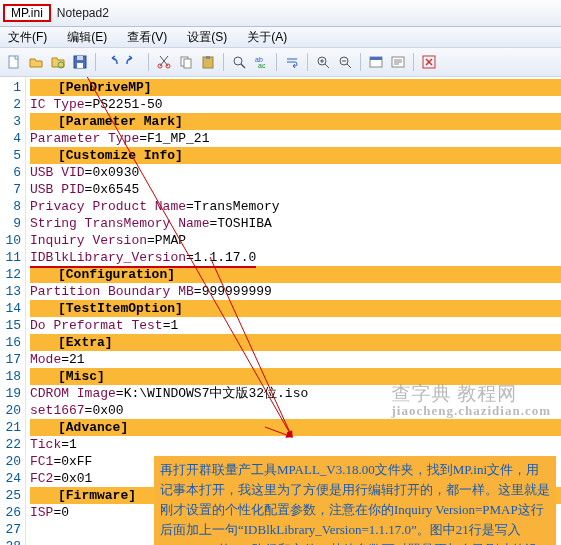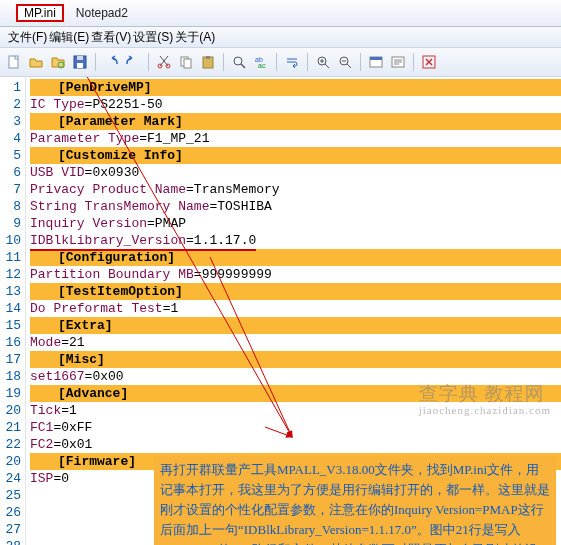--- a/index.html
+++ b/index.html
@@ -1,40 +1,40 @@
 <!DOCTYPE html>
 <html><head>
 <meta charset="utf-8">
 <style>
 html,body{margin:0;padding:0;font-family:"Microsoft YaHei","SimSun",Tahoma,sans-serif;font-size:12px;background:#f0f0f0;color:#000;}
 .window{width:561px;height:545px;background:#fff;position:relative;overflow:hidden;}
-.titlebar{height:22px;background:linear-gradient(#fdfdfe,#e7ecf5);display:flex;align-items:center;padding:2px 16px;border-bottom:1px solid #b6c1d6;}
+.titlebar{height:22px;background:linear-gradient(#fdfdfe,#e7ecf5);display:flex;align-items:center;padding:2px 3px;border-bottom:1px solid #b6c1d6;}
 .title-file{border:2px solid #d40000;padding:0 6px;font-size:12px;color:#000;background:#fff;}
-.title-app{margin-left:12px;color:#222;}
-.menubar{height:20px;background:linear-gradient(#f7f9fc,#e5ecf7);display:flex;align-items:center;gap:2px;padding:0 8px;border-bottom:1px solid #cdd6e6;font-size:12px;}
+.title-app{margin-left:6px;color:#222;}
+.menubar{height:20px;background:linear-gradient(#f7f9fc,#e5ecf7);display:flex;align-items:center;gap:20px;padding:0 8px;border-bottom:1px solid #cdd6e6;font-size:12px;}
 .menubar span{cursor:default;}
 .toolbar{height:28px;background:linear-gradient(#f7f9fc,#e5ecf7);display:flex;align-items:center;gap:2px;padding:0 4px;border-bottom:1px solid #cdd6e6;}
 .tbtn{width:20px;height:20px;display:flex;align-items:center;justify-content:center;border-radius:2px;}
 .tbtn svg{display:block;}
 .sep{width:1px;height:18px;background:#b9c4d8;margin:0 3px;}
 .editor{position:relative;height:calc(545px - 22px - 20px - 28px);overflow:hidden;font-family:Consolas,"Courier New",monospace;font-size:13px;line-height:17px;}
 .gutter{position:absolute;left:0;top:0;width:26px;height:100%;background:#fff;color:#0a5a9e;text-align:right;padding:2px 4px 0 0;box-sizing:border-box;border-right:1px solid #e2e6ec;}
 .gutter div{height:17px;}
 .code{position:absolute;left:26px;right:0;top:0;padding:2px 0 0 4px;}
 .line{height:17px;white-space:pre;}
 .hl{background:#fbb736;}
 .section{color:#000;font-weight:bold;margin-left:28px;}
 .kw{color:#7a0a4d;}
 .eq{color:#000;}
 .val{color:#000;}
 .underline{border-bottom:2px solid #c00;display:inline-block;}
 svg.arrows{position:absolute;left:0;top:0;pointer-events:none;}
 .tooltip{position:absolute;left:154px;top:calc(2px + 22*17px + 3px);width:390px;background:#f9b33a;color:#145bbd;font-size:13px;line-height:20px;padding:4px 6px;font-family:"SimSun","Microsoft YaHei";z-index:5;}
 .watermark{position:absolute;right:10px;top:calc(2px + 18*17px);color:rgba(128,128,128,0.55);font-size:19px;font-family:"Microsoft YaHei";letter-spacing:1px;pointer-events:none;z-index:6;margin-left:25px;}
-.watermark small{display:block;font-size:11px;text-align:right;color:rgba(128,128,128,0.55);}
+.watermark small{display:block;font-size:13px;text-align:right;color:rgba(128,128,128,0.55);font-weight:bold;}
 </style>
 </head>
 <body>
 
 <div class="window">
 
   <div class="titlebar">
     <span class="title-file">MP.ini</span>
     <span class="title-app">Notepad2</span>
   </div>
@@ -188,31 +188,33 @@
         <div>27</div>
         <div>28</div>
       </div>
     <div class="code" id="code">
         <div class="line hl"><span class="section">[PenDriveMP]</span></div>
         <div class="line"><span class="kw">IC Type</span><span class="eq">=</span><span class="val">PS2251-50</span></div>
         <div class="line hl"><span class="section">[Parameter Mark]</span></div>
         <div class="line"><span class="kw">Parameter Type</span><span class="eq">=</span><span class="val">F1_MP_21</span></div>
         <div class="line hl"><span class="section">[Customize Info]</span></div>
         <div class="line"><span class="kw">USB VID</span><span class="eq">=</span><span class="val">0x0930</span></div>
+        <div class="line"><span class="kw">USB PID</span><span class="eq">=</span><span class="val">0x6545</span></div>
         <div class="line"><span class="kw">Privacy Product Name</span><span class="eq">=</span><span class="val">TransMemory</span></div>
         <div class="line"><span class="kw">String TransMemory Name</span><span class="eq">=</span><span class="val">TOSHIBA</span></div>
         <div class="line"><span class="kw">Inquiry Version</span><span class="eq">=</span><span class="val">PMAP</span></div>
         <div class="line"><span class="underline"><span class="kw">IDBlkLibrary_Version</span><span class="eq">=</span><span class="val">1.1.17.0</span></span></div>
         <div class="line hl"><span class="section">[Configuration]</span></div>
         <div class="line"><span class="kw">Partition Boundary MB</span><span class="eq">=</span><span class="val">999999999</span></div>
         <div class="line hl"><span class="section">[TestItemOption]</span></div>
         <div class="line"><span class="kw">Do Preformat Test</span><span class="eq">=</span><span class="val">1</span></div>
         <div class="line hl"><span class="section">[Extra]</span></div>
         <div class="line"><span class="kw">Mode</span><span class="eq">=</span><span class="val">21</span></div>
         <div class="line hl"><span class="section">[Misc]</span></div>
+        <div class="line"><span class="kw">CDROM Image</span><span class="eq">=</span><span class="val">K:\WINDOWS7中文版32位.iso</span></div>
         <div class="line"><span class="kw">set1667</span><span class="eq">=</span><span class="val">0x00</span></div>
         <div class="line hl"><span class="section">[Advance]</span></div>
         <div class="line"><span class="kw">Tick</span><span class="eq">=</span><span class="val">1</span></div>
         <div class="line"><span class="kw">FC1</span><span class="eq">=</span><span class="val">0xFF</span></div>
         <div class="line"><span class="kw">FC2</span><span class="eq">=</span><span class="val">0x01</span></div>
         <div class="line hl"><span class="section">[Firmware]</span></div>
         <div class="line"><span class="kw">ISP</span><span class="eq">=</span><span class="val">0</span></div>
       </div>
 
     <svg class="arrows" width="561" height="500">

